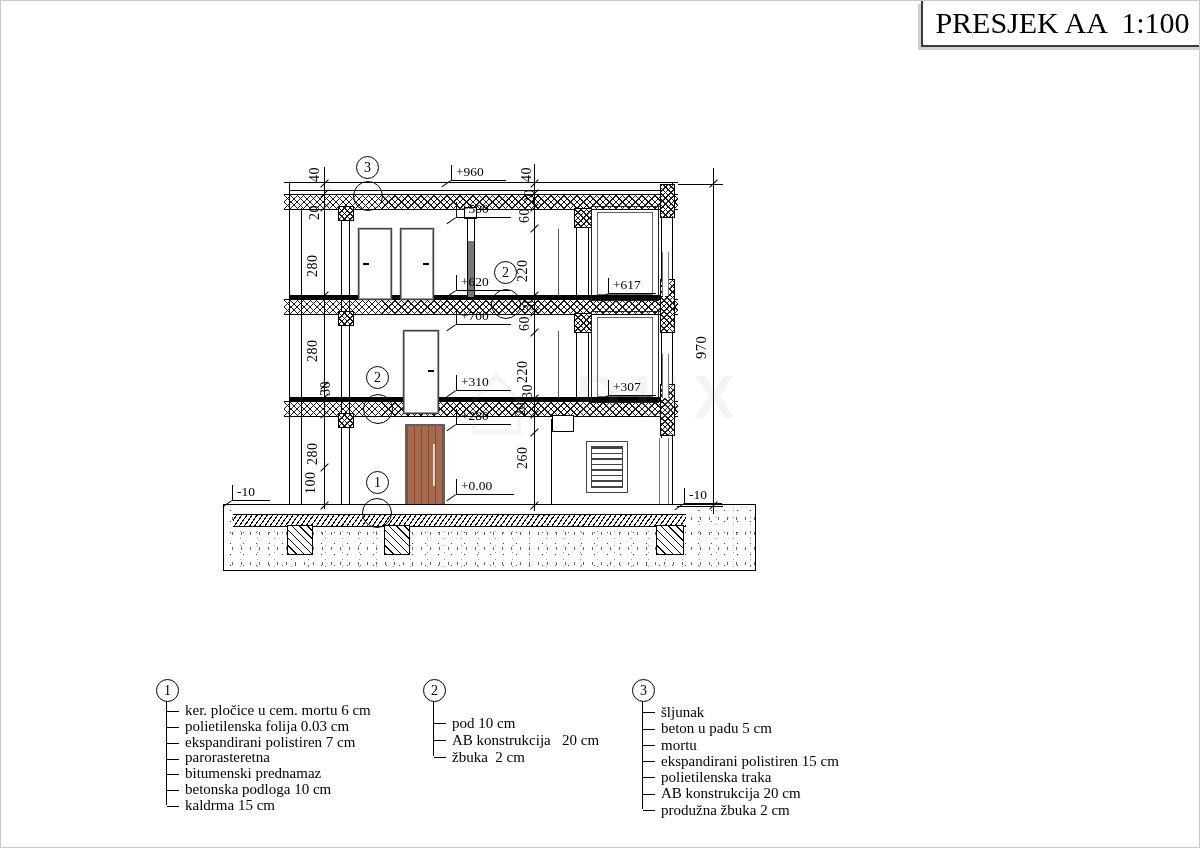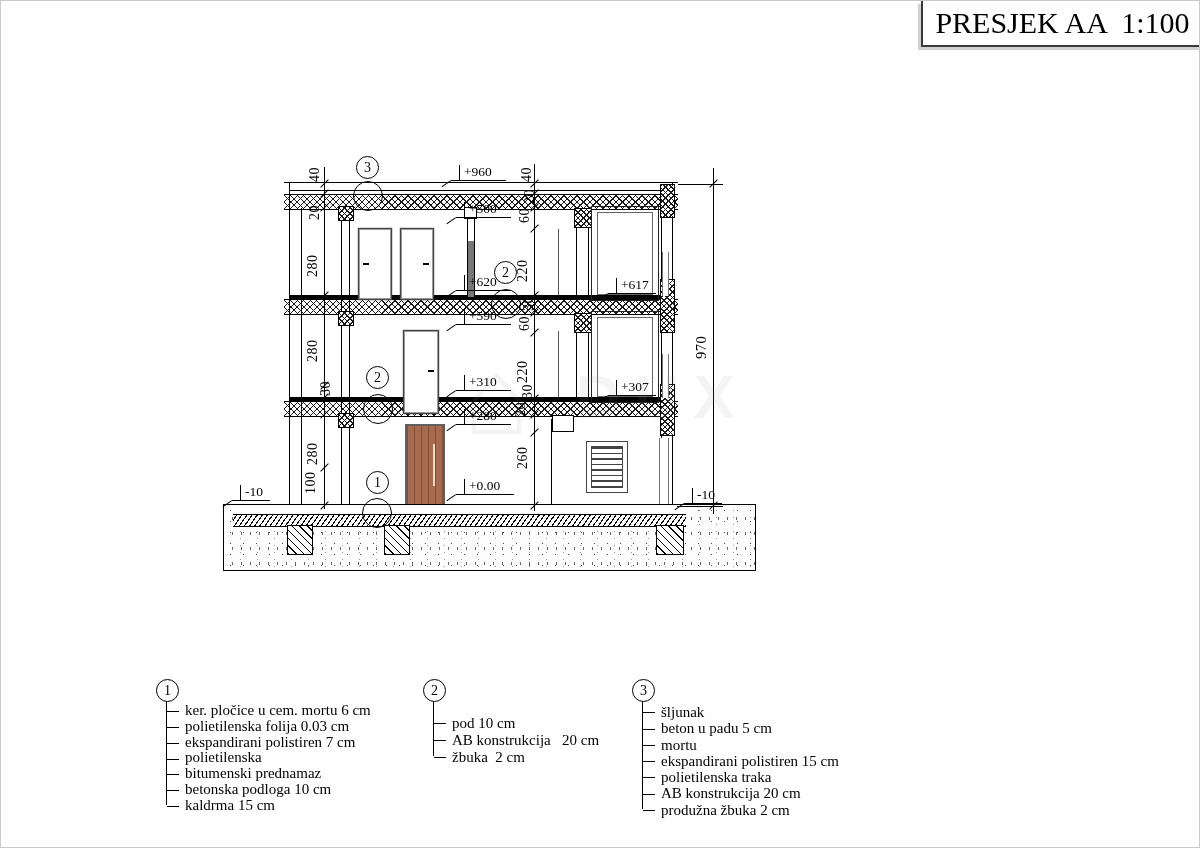--- a/index.html
+++ b/index.html
@@ -24,21 +24,21 @@
                        radial-gradient(#999 0.6px,transparent 0.7px);
       background-size:13px 11px,9px 15px,17px 7px;background-position:0 0,4px 6px,8px 2px;}
   .striph{position:absolute;border-top:1.2px solid #000;border-bottom:1.2px solid #000;background-color:#fff;
       background-image:repeating-linear-gradient(-55deg,#000 0,#000 1.1px,transparent 1.1px,transparent 4.2px);}
   .fhatch{position:absolute;border:1.8px solid #000;background-color:#fff;
       background-image:repeating-linear-gradient(45deg,#000 0,#000 1px,transparent 1px,transparent 5.5px);}
   .vtext{position:absolute;writing-mode:vertical-rl;transform:rotate(180deg);
       font-size:14px;letter-spacing:.5px;text-align:center;width:16px;}
   .tick{position:absolute;width:11px;border-top:1.3px solid #000;transform:rotate(-45deg);}
   .elev{position:absolute;font-size:13.5px;line-height:14px;}
-  .etxt{display:inline-block;border-left:1.1px solid #000;padding:0 0 1px 4px;margin-left:8px;}
+  .etxt{display:inline-block;border-left:1.1px solid #000;padding:0 0 1px 4px;}
   .eln{border-top:1.1px solid #000;width:100%;}
   .efl{position:absolute;top:100%;left:0;width:11px;border-top:1.2px solid #000;transform:rotate(145deg);transform-origin:left top;}
   .co{position:absolute;width:21px;height:21px;border:1.4px solid #000;border-radius:50%;background:#fff;
       display:flex;align-items:center;justify-content:center;font-size:14px;z-index:5;}
   .bigco{position:absolute;border:1.2px solid #000;border-radius:50%;z-index:4;}
   .wdoor{position:absolute;background:#fff;border:1.5px solid #999;box-shadow:0 0 0 1.2px #444;}
   .handle{position:absolute;width:6px;height:2px;background:#000;}
   .wood{position:absolute;border:2px solid #606060;background-color:#a86a4e;
       background-image:repeating-linear-gradient(90deg,rgba(60,25,10,.35) 0,rgba(60,25,10,.35) 1px,transparent 1px,transparent 7px);}
   .whandle{position:absolute;width:2px;height:42px;background:#e7d9c9;}
@@ -204,21 +204,21 @@
     <span class="etxt">+500</span>
     <div class="eln"></div>
     <div class="efl"></div>
   </div>
   <div class="elev" style="left:455px;top:274px;width:55px;">
     <span class="etxt">+620</span>
     <div class="eln"></div>
     <div class="efl"></div>
   </div>
   <div class="elev" style="left:455px;top:308px;width:55px;">
-    <span class="etxt">+590</span>
+    <span class="etxt">+700</span>
     <div class="eln"></div>
     <div class="efl"></div>
   </div>
   <div class="elev" style="left:455px;top:374px;width:55px;">
     <span class="etxt">+310</span>
     <div class="eln"></div>
     <div class="efl"></div>
   </div>
   <div class="elev" style="left:455px;top:408px;width:55px;">
     <span class="etxt">+280</span>
@@ -270,21 +270,21 @@
 
   <div class="legend" style="left:155px;top:678px;">
     <div class="co" style="left:0;top:0;">
         <span>1</span>
       </div>
     <div class="lvl" style="height:105px;"></div>
     <div class="litems" style="top:24px;line-height:15.8px;">
       <div class="li">ker. pločice u cem. mortu 6 cm</div>
       <div class="li">polietilenska folija 0.03 cm</div>
       <div class="li">ekspandirani polistiren 7 cm</div>
-      <div class="li">polietilenska</div>
+      <div class="li">parorasteretna</div>
       <div class="li">bitumenski prednamaz</div>
       <div class="li">betonska podloga 10 cm</div>
       <div class="li">kaldrma 15 cm</div>
     </div>
   </div>
 
   <div class="legend" style="left:422px;top:678px;">
     <div class="co" style="left:0;top:0;">
         <span>2</span>
       </div>

